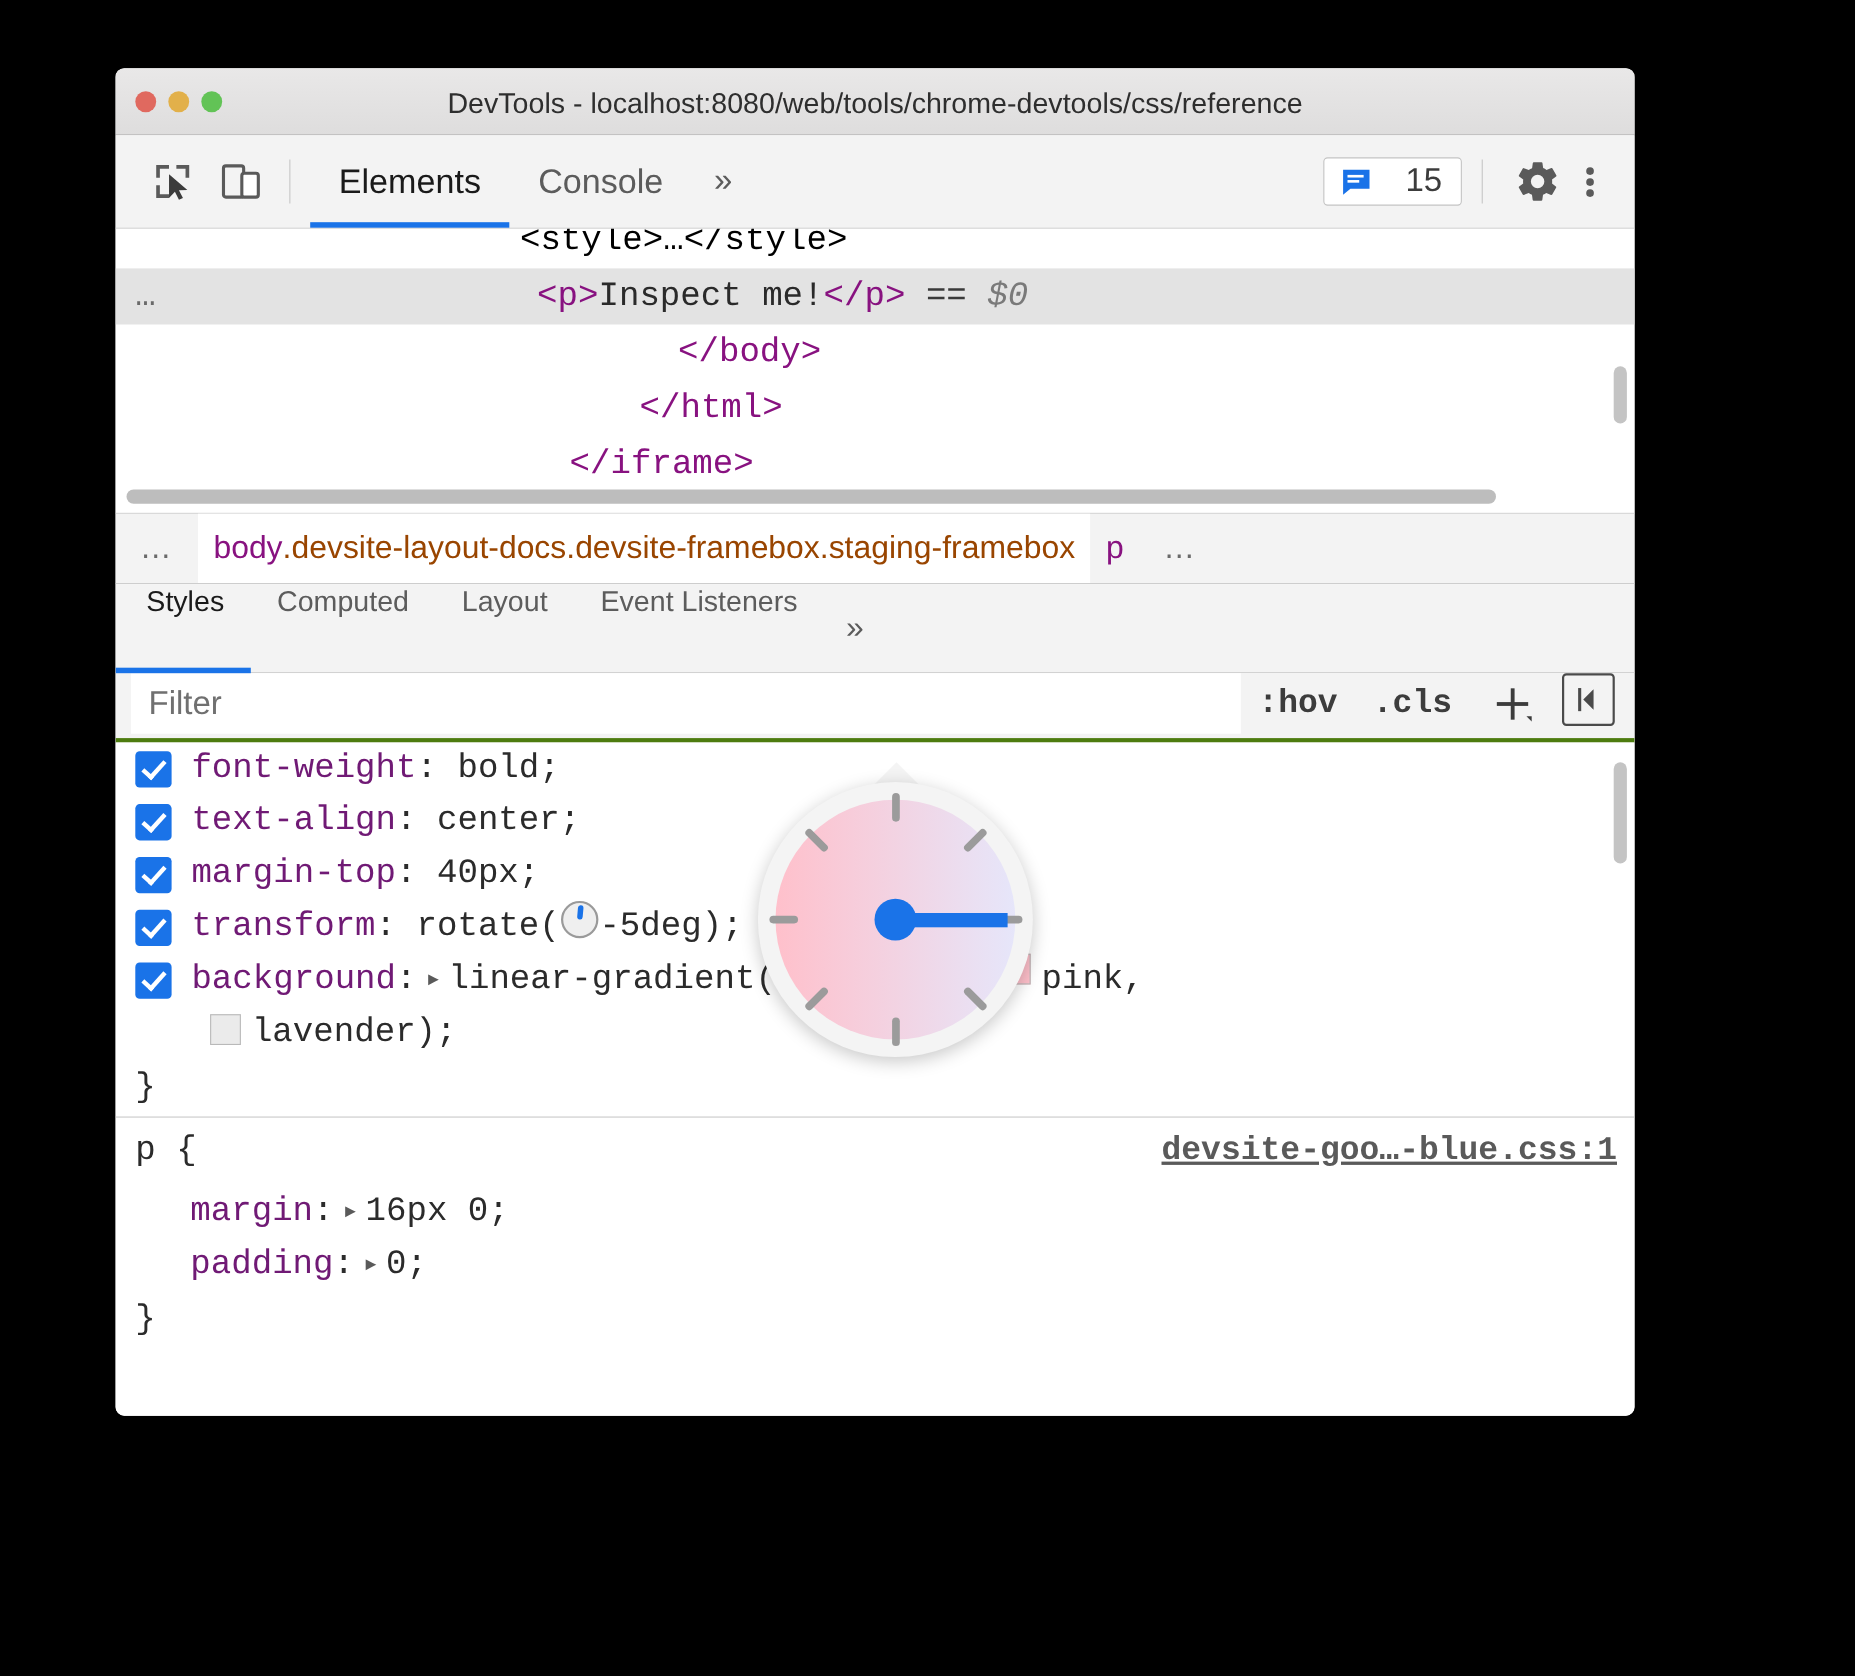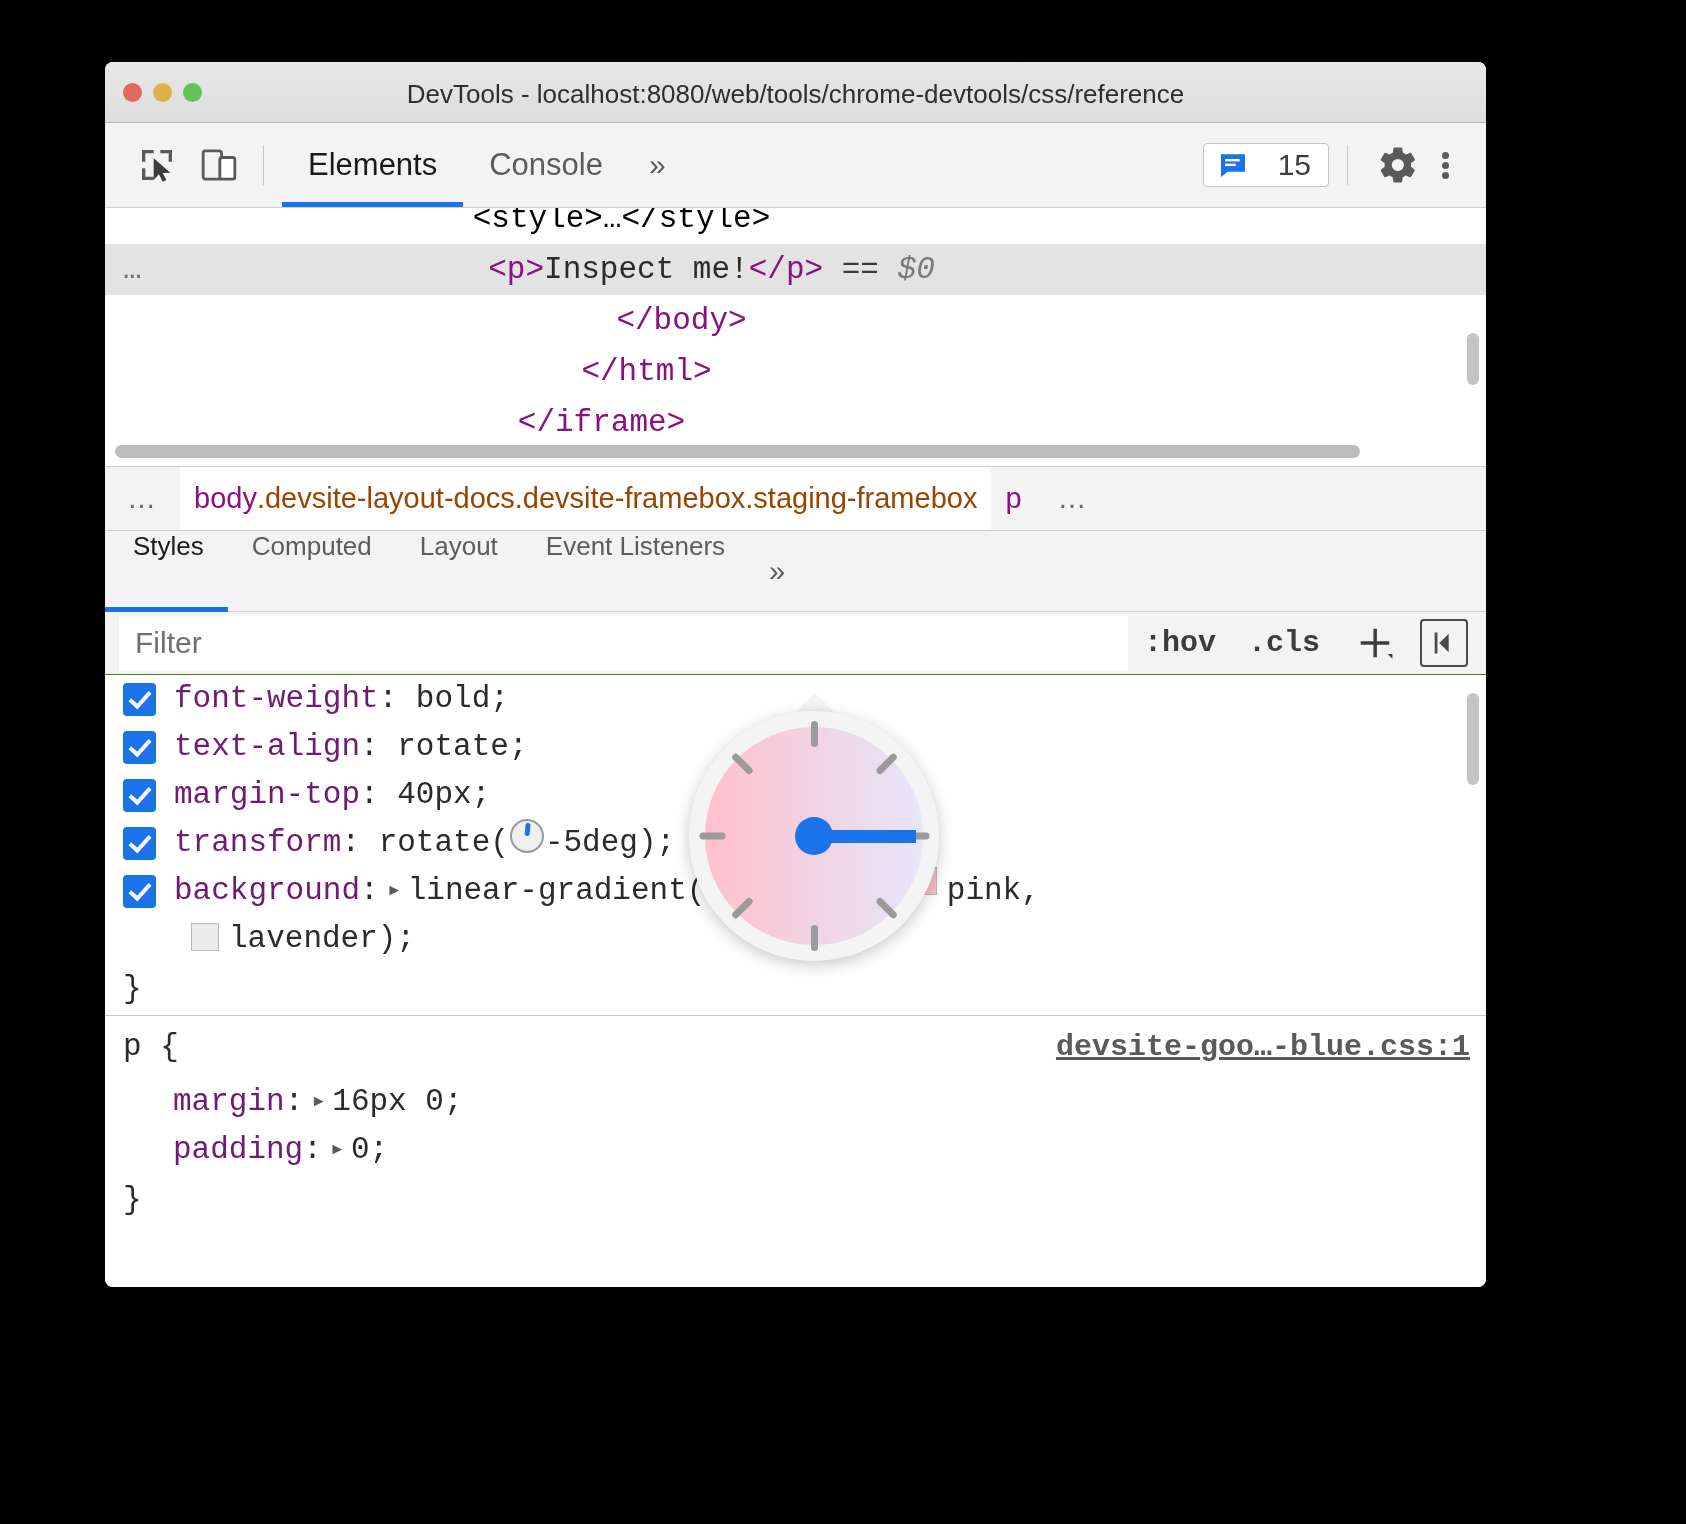--- a/index.html
+++ b/index.html
@@ -253,22 +253,21 @@
     padding: 0 20px;
     font-size: 29px;
     color: #5c5c5c;
   }
 
   
   #filter-bar {
     height: 63px;
     background: #f3f3f3;
     display: flex;
-    align-items: center;
-    border-bottom: 1px solid #4d7c0f;
+    border-bottom: 4px solid #4d7c0f;
     padding: 0 14px 0 14px;
     box-sizing: border-box;
   }
   #filter-input {
     flex: 1 1 auto;
     height: 55px;
     background: #fff;
     border: none;
     outline: none;
     font-size: 30px;
@@ -652,21 +651,21 @@
         <span class="prop">font-weight</span>
           <span class="punc">:&nbsp;</span>
           <span class="val">bold</span>
           <span class="punc">;</span>
       </div>
 
       <div class="decl">
         <div class="cbx"></div>
         <span class="prop">text-align</span>
           <span class="punc">:&nbsp;</span>
-          <span class="val">rotate</span>
+          <span class="val">center</span>
           <span class="punc">;</span>
       </div>
 
       <div class="decl">
         <div class="cbx"></div>
         <span class="prop">margin-top</span>
           <span class="punc">:&nbsp;</span>
           <span class="val">40px</span>
           <span class="punc">;</span>
       </div>

